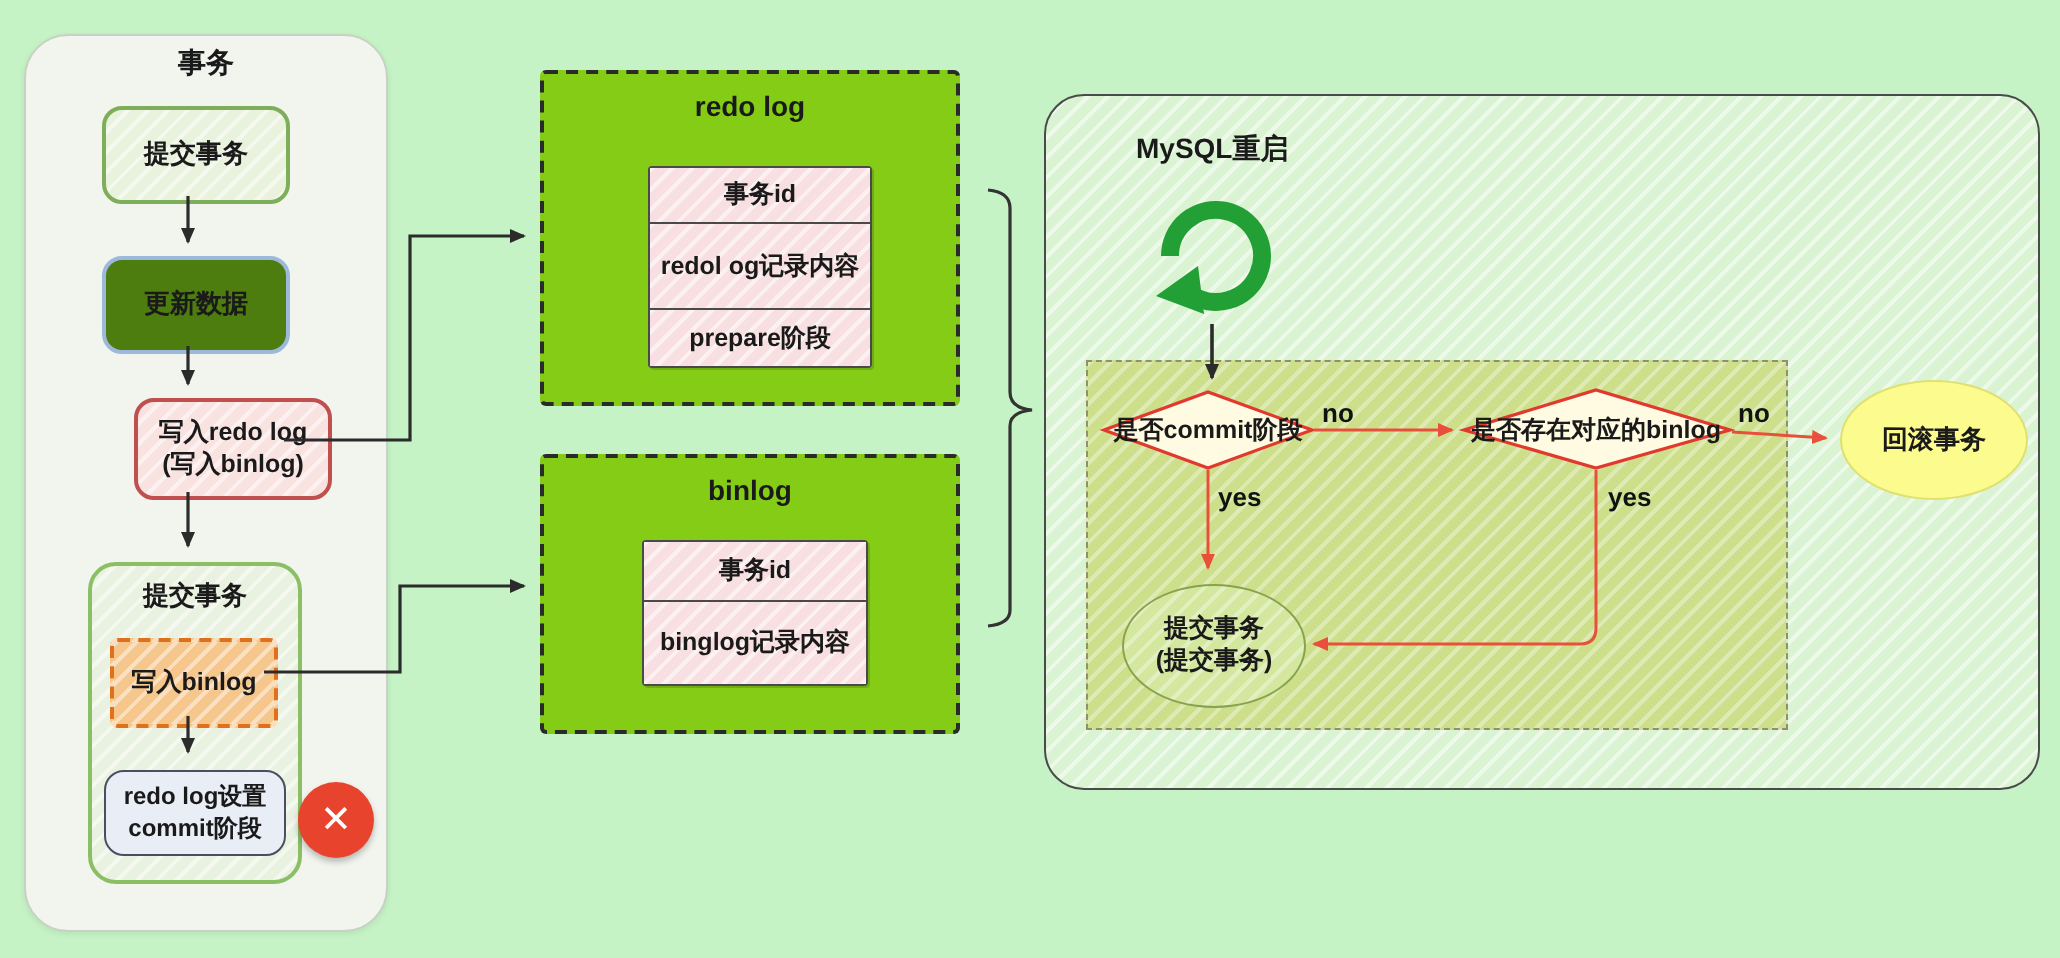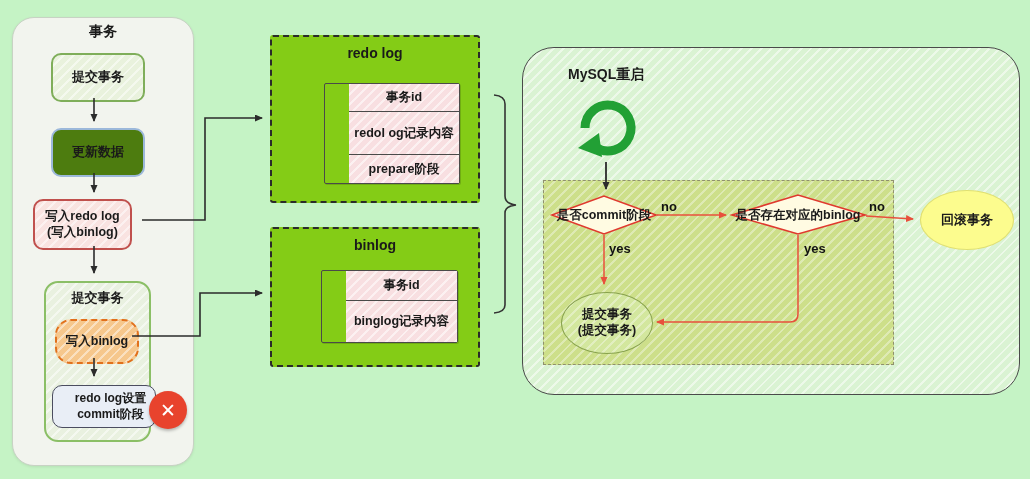--- a/index.html
+++ b/index.html
@@ -19,43 +19,43 @@
   .hatch-orange{background:repeating-linear-gradient(135deg,rgba(255,255,255,.45) 0 2px,transparent 2px 7px),#f6c78c;}
   .hatch-rose{background:repeating-linear-gradient(135deg,rgba(255,255,255,.55) 0 2px,transparent 2px 7px),#f8dfe1;}
 
   
   .tx-panel{left:12px;top:17px;width:180px;height:447px;background:#f2f4ee;
     border:1px solid #c8d2c4;border-radius:22px;box-shadow:0 1px 3px rgba(0,0,0,.08);}
   .tx-title{left:0;top:5px;width:100%;font-size:14px;}
   .node{border-radius:10px;font-size:13px;line-height:1.25;}
   .n-start{left:38px;top:35px;width:90px;height:45px;border:2px solid #7fae5a;}
   .n-update{left:38px;top:110px;width:90px;height:45px;border:2px solid #9cb8da;background:#4d7c0f;}
-  .n-redo{left:20px;top:181px;width:95px;height:47px;border:2px solid #c0504d;font-size:12.5px;align-items:center;}
+  .n-redo{left:54px;top:181px;width:95px;height:47px;border:2px solid #c0504d;font-size:12.5px;align-items:center;}
   .commit-group{left:31px;top:263px;width:103px;height:157px;border:2px solid #8bbf66;border-radius:14px;
     background:repeating-linear-gradient(135deg,rgba(255,255,255,.5) 0 2px,transparent 2px 7px),#e9f1e0;}
   .group-title{left:0;top:6px;width:100%;font-size:13px;}
-  .n-wbinlog{left:9px;top:36px;width:80px;height:41px;border:2px dashed #e1701c;border-radius:16px;font-size:12.5px;text-align:right;}
+  .n-wbinlog{left:9px;top:36px;width:80px;height:41px;border:2px dashed #e1701c;border-radius:4px;font-size:12.5px;text-align:right;}
   .n-setcommit{left:6px;top:102px;width:89px;height:41px;border:1.5px solid #4b4d60;border-radius:10px;
-    background:#e9eef6;font-size:12px;line-height:1.3;padding-left:13px;}
+    background:#e9eef6;font-size:12px;line-height:1.3;}
   .crash{left:136px;top:373px;width:38px;height:38px;border-radius:50%;background:#e8432d;
     color:#fff;font-size:19px;box-shadow:0 2px 3px rgba(0,0,0,.25);}
 
   
   .dash-box{background:#84cc16;border:2px dashed #2a2a2a;border-radius:3px;}
   .redo-box{left:270px;top:35px;width:206px;height:164px;}
   .binlog-box{left:270px;top:227px;width:206px;height:136px;}
   .dash-title{left:0;top:8px;width:100%;font-size:14px;}
-  .log-table{border:1.5px solid #4a4a4a;border-radius:2px;box-shadow:1px 1px 0 rgba(0,0,0,.15);padding-left:24px;}
+  .log-table{border:1.5px solid #4a4a4a;border-radius:2px;box-shadow:1px 1px 0 rgba(0,0,0,.15);}
   .redo-table{left:52px;top:46px;width:110px;}
   .binlog-table{left:49px;top:41px;width:111px;}
   .log-row{font-size:12.5px;border-top:1.5px solid #4a4a4a;}
   .log-row:first-child{border-top:none;}
 
   
-  .mysql-panel{left:522px;top:47px;width:496px;height:346px;border:1.5px solid #4a4a4a;border-radius:32px;
+  .mysql-panel{left:522px;top:47px;width:496px;height:346px;border:1.5px solid #4a4a4a;border-radius:20px;
     background:repeating-linear-gradient(135deg,rgba(255,255,255,.5) 0 2px,transparent 2px 7px),#daf3d3;}
   .mysql-title{left:45px;top:18px;font-size:14px;}
   .restart-icon{left:52px;top:48px;width:64px;height:64px;}
   .inner-zone{left:20px;top:132px;width:349px;height:183px;border:1px dashed #90906e;
     background:repeating-linear-gradient(135deg,rgba(255,255,255,.35) 0 2px,transparent 2px 7px),#cddf8a;}
   .ellipse{border-radius:50%;font-size:13px;line-height:1.25;}
   .rollback{left:397px;top:142px;width:92px;height:58px;background:#fcfc8e;border:1.5px solid #e0e072;}
   .commit-ok{left:38px;top:244px;width:90px;height:60px;border:1px solid #88a24e;font-size:12.5px;
     background:repeating-linear-gradient(135deg,rgba(255,255,255,.35) 0 2px,transparent 2px 7px),#d3e79e;}
 

